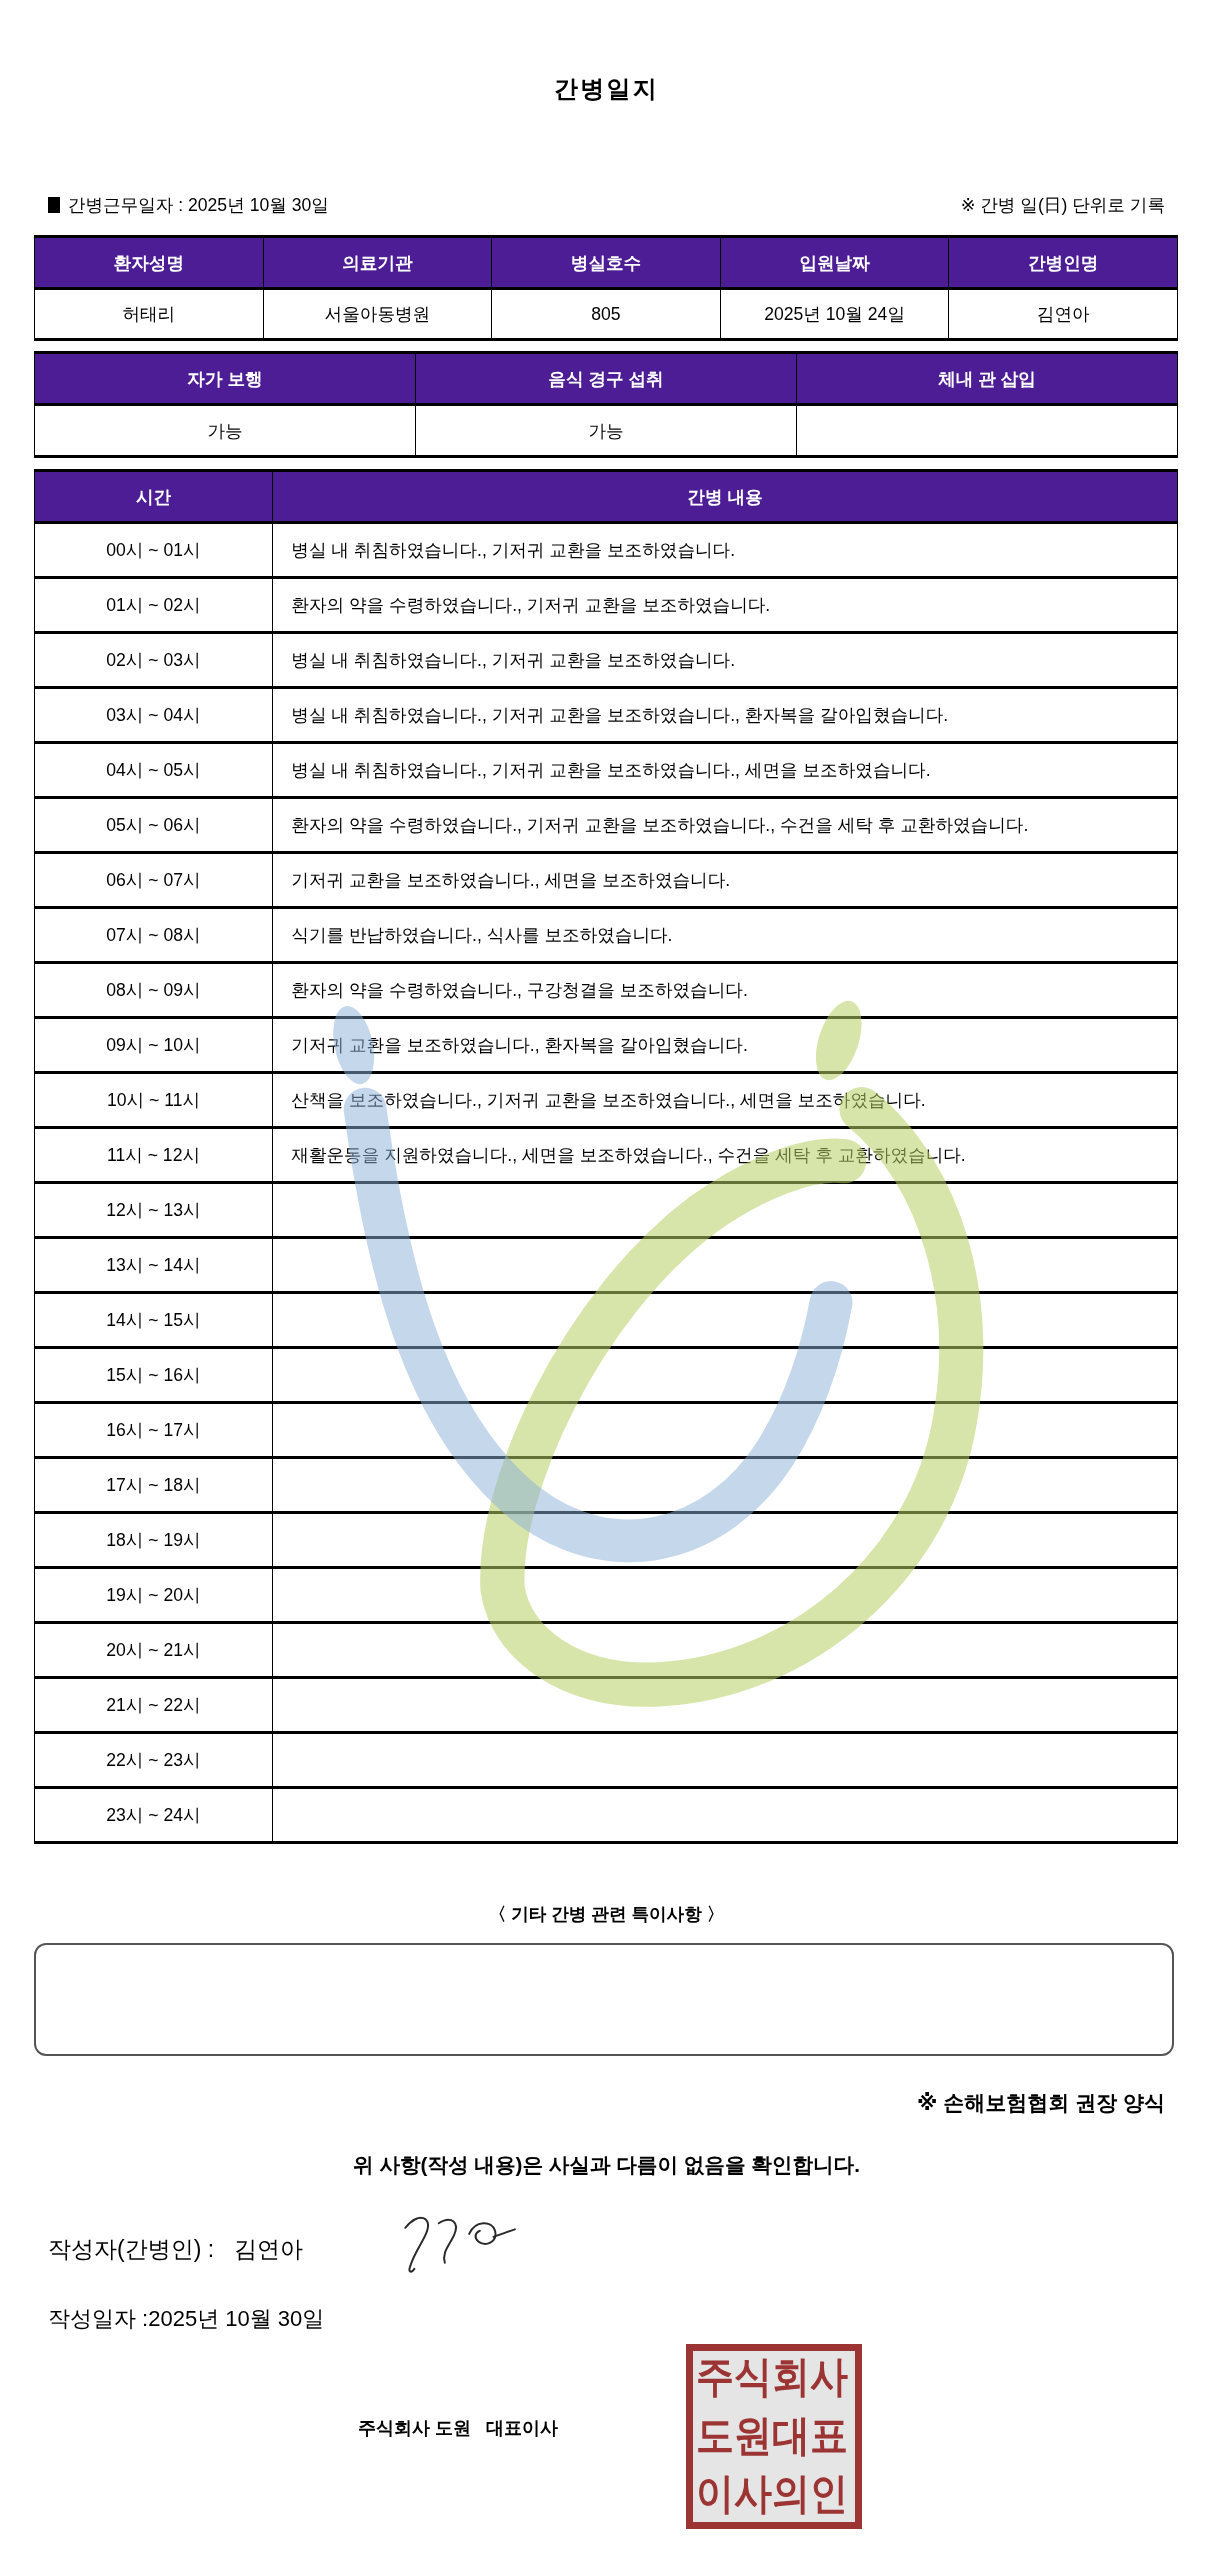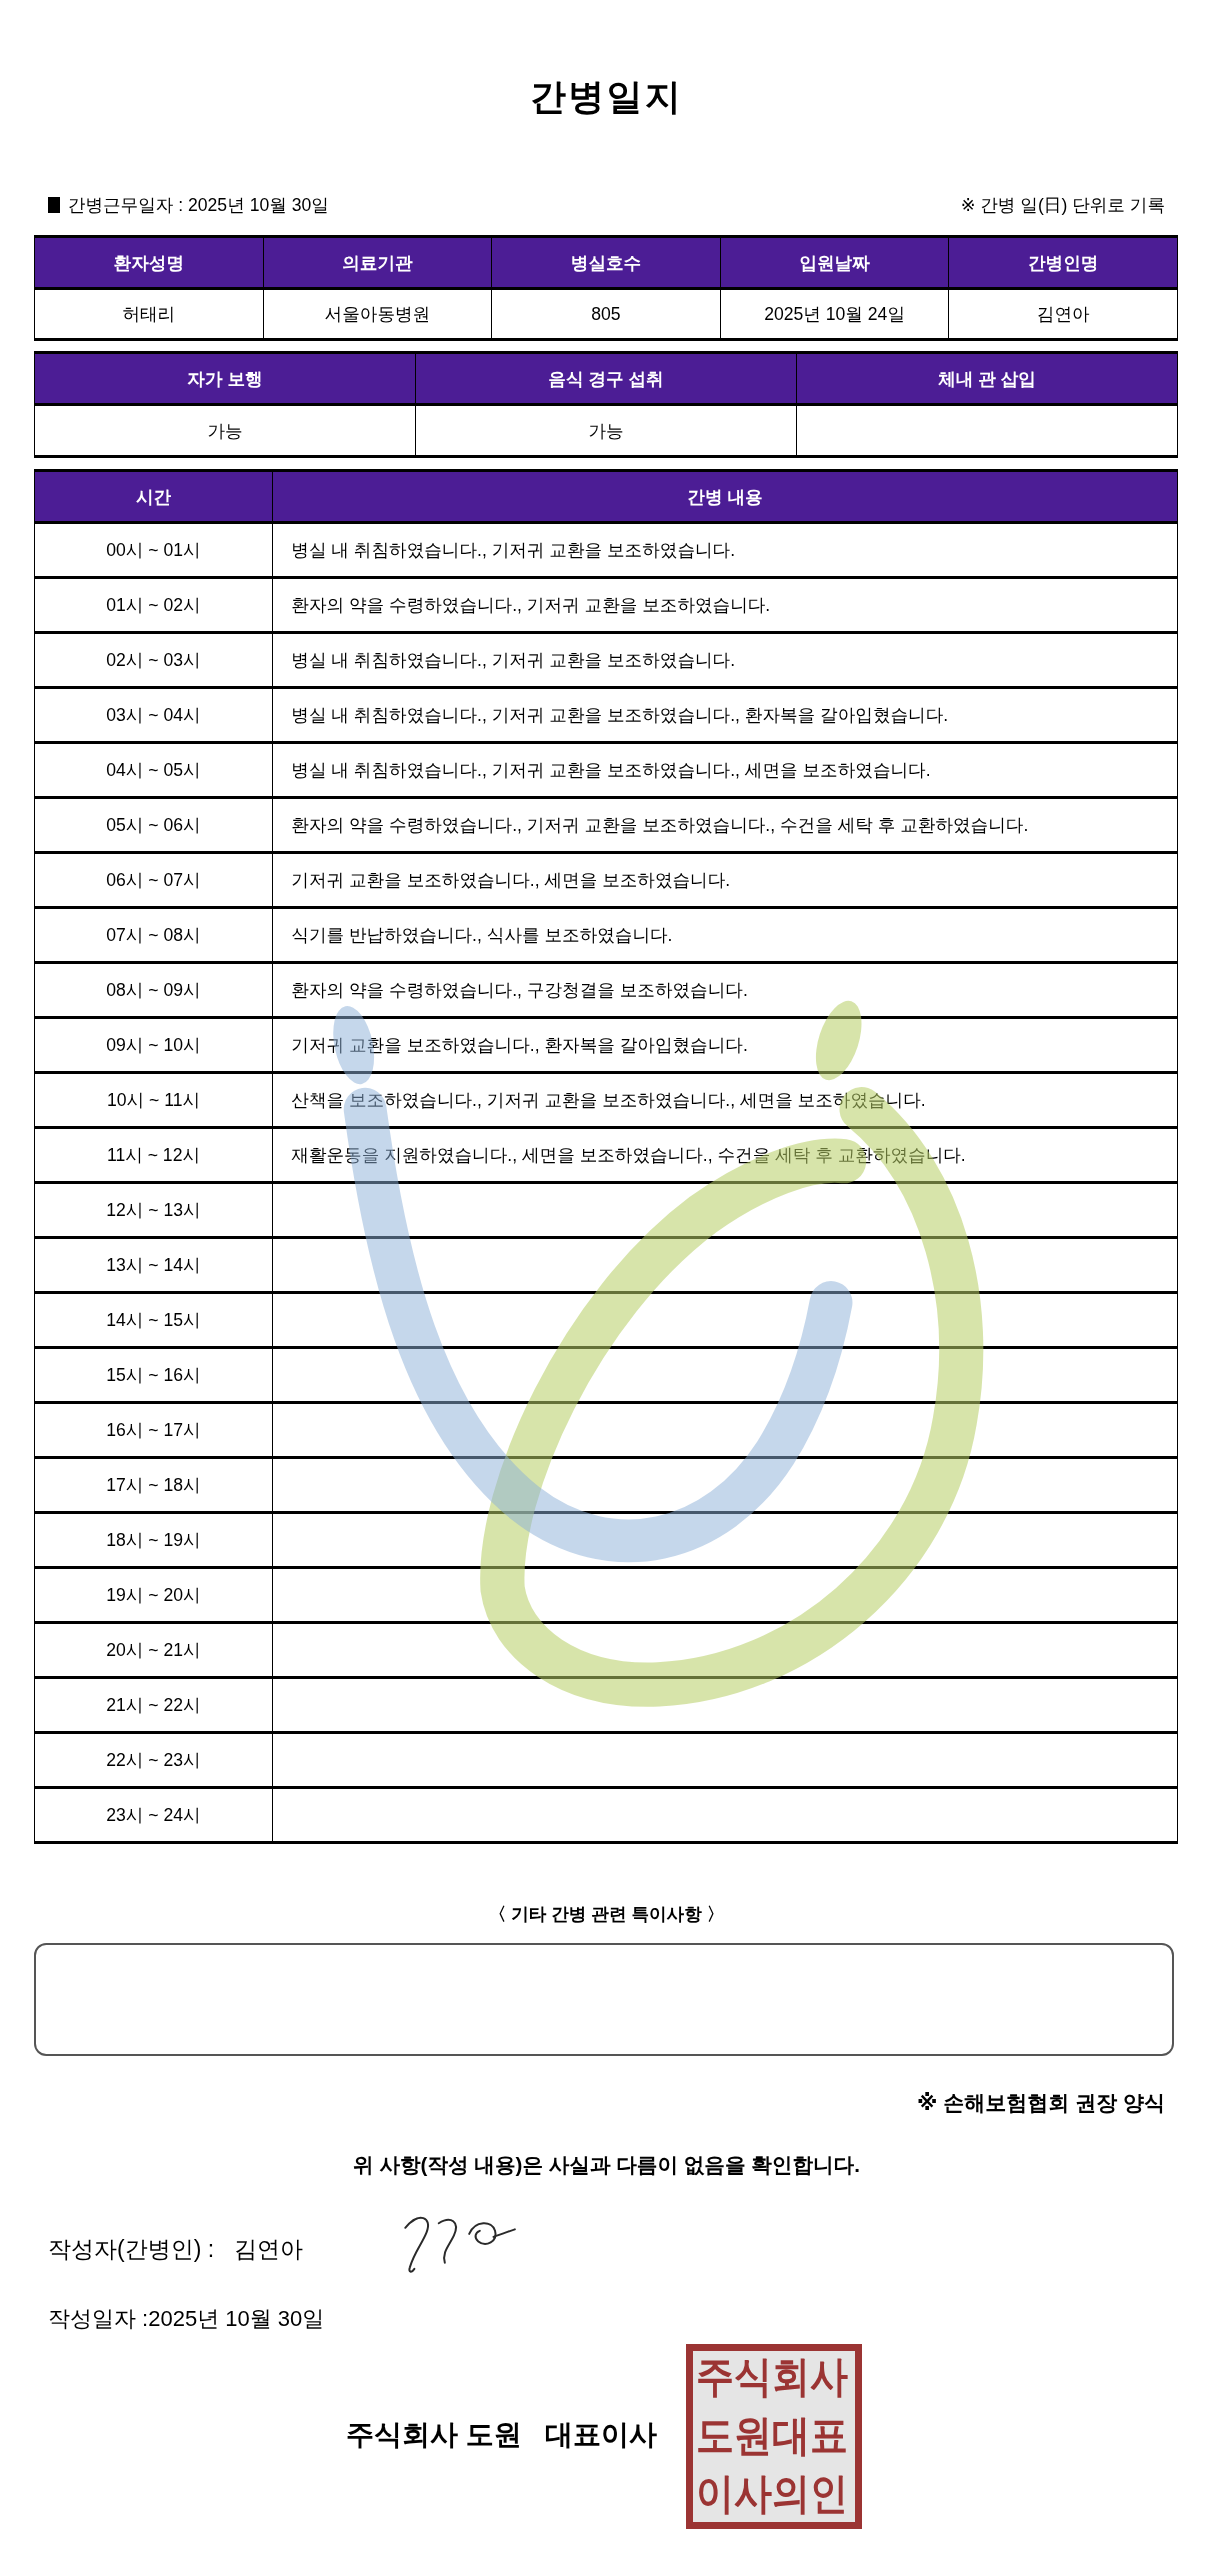--- a/index.html
+++ b/index.html
@@ -6,21 +6,21 @@
   body{
     width:1213px;height:2576px;position:relative;background:#ffffff;
     font-family:"Liberation Sans","DejaVu Sans",sans-serif;color:#000;
     overflow:hidden;
   }
   .abs{position:absolute;}
 
   
   .doc-title{
     top:73px;left:0;width:100%;text-align:center;
-    font-size:36px;font-weight:800;letter-spacing:2.3px;
+    font-size:24px;font-weight:800;letter-spacing:2.3px;
   }
 
   
   .meta-row{
     top:193px;left:48px;width:1117px;
     display:flex;justify-content:space-between;align-items:center;
     font-size:17.6px;
   }
   .meta-left{display:flex;align-items:center;gap:7.6px;}
   .bullet-square{width:12.2px;height:15.3px;background:#000;display:inline-block;}
@@ -51,21 +51,21 @@
     top:1943px;left:34px;width:1140px;height:113px;
     border:2.3px solid #555;border-radius:12.2px;background:#fff;
     font-size:17.6px;padding:10.7px 15.3px;box-sizing:border-box;
   }
   .form-note{top:2089px;left:48px;width:1117px;text-align:right;font-size:21px;font-weight:700;}
 
   
   .confirm-line{top:2151px;left:0;width:100%;text-align:center;font-size:20.6px;font-weight:800;}
   .writer-line{top:2234px;left:48px;font-size:23px;display:flex;gap:20px;align-items:center;}
   .date-line{top:2304px;left:48px;font-size:22px;display:flex;align-items:center;text-align:right;}
-  .company-line{top:2416px;left:346px;font-size:28px;font-weight:800;white-space:pre;}
+  .company-line{top:2416px;left:358px;font-size:18px;font-weight:800;white-space:pre;}
 
   .signature{top:2208px;left:396px;width:122px;height:70px;}
 
   
   .seal{
     top:2344px;left:686px;width:156px;height:159px;
     border:7.6px solid #9b3433;background:#e5e5e5;
     display:flex;flex-direction:column;justify-content:space-between;
     padding:6.1px 3.1px;box-sizing:content-box;
   }

